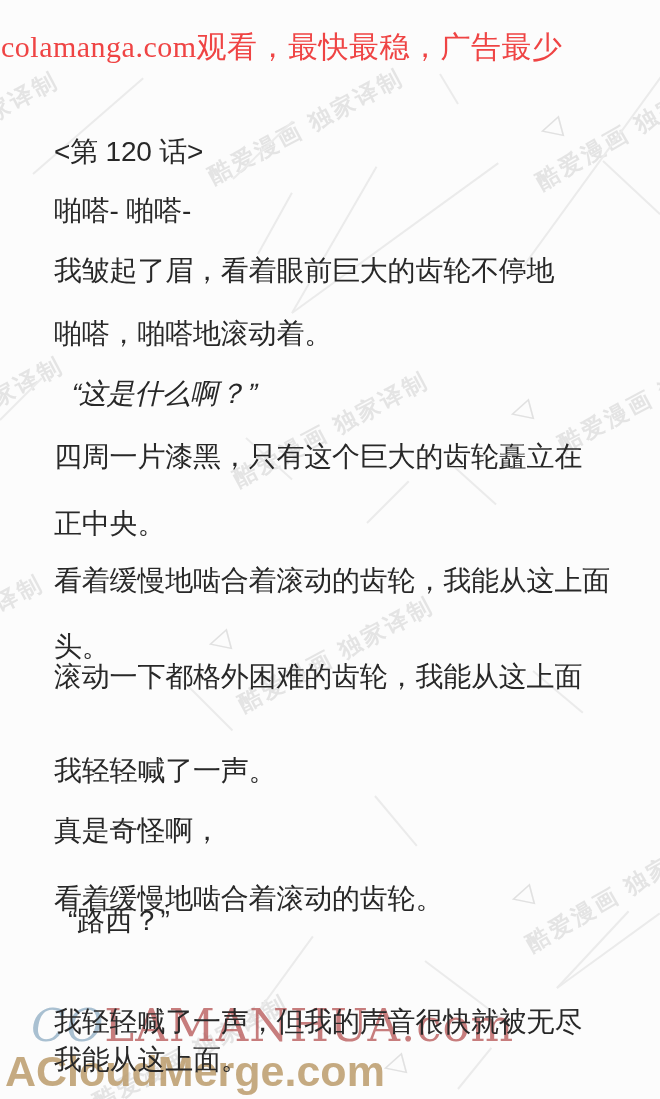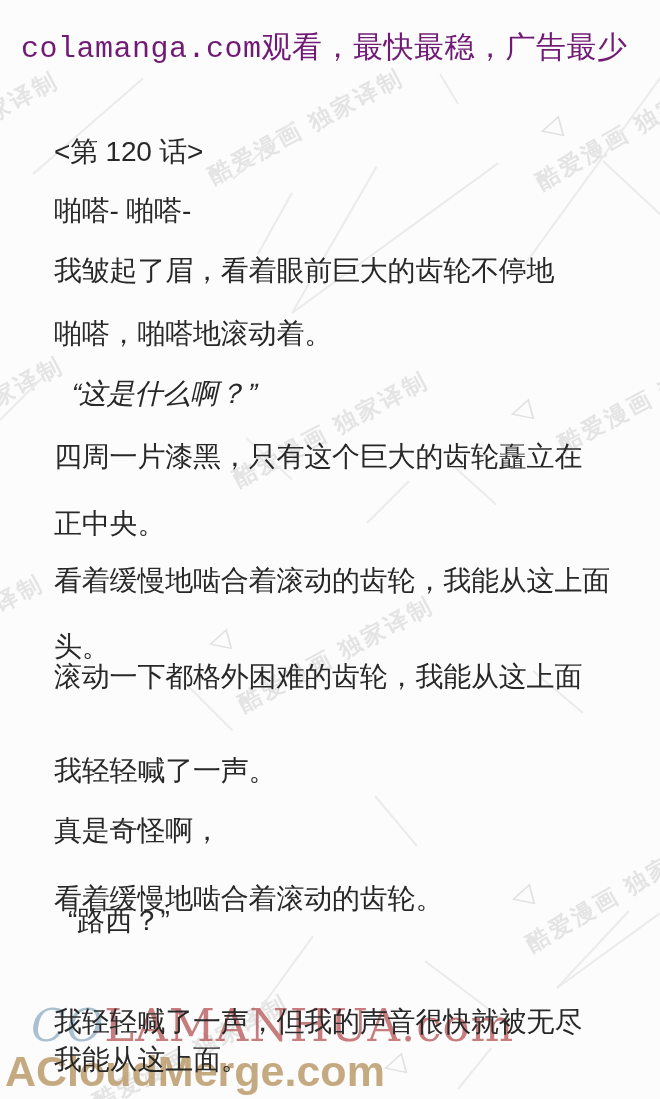--- a/index.html
+++ b/index.html
@@ -2,23 +2,23 @@
 <html><head>
 <meta charset="utf-8">
 <style>
   html,body{margin:0;padding:0;background:#ffffff;}
   .page{
     position:relative;width:660px;height:1099px;overflow:hidden;
     background:#fcfcfc;font-family:"Liberation Sans",sans-serif;
   }
   
   .banner{
-    position:absolute;left:21px;top:27px;z-index:4;white-space:nowrap;
-    font-family:Liberation Mono, monospace;font-size:30px;letter-spacing:0.5px;
-    color:#701a75;
+    position:absolute;left:1px;top:27px;z-index:4;white-space:nowrap;
+    font-family:Liberation Serif, serif;font-size:30px;letter-spacing:0.5px;
+    color:#ef4444;
   }
   
   .line{
     position:absolute;left:54px;z-index:5;white-space:nowrap;
     font-size:28px;line-height:34px;letter-spacing:-0.2px;color:#282828;
   }
   .line.indent{left:68px;}
   .line.italic{transform:skewX(-13deg);transform-origin:left bottom;}
   
   .wm-text{

